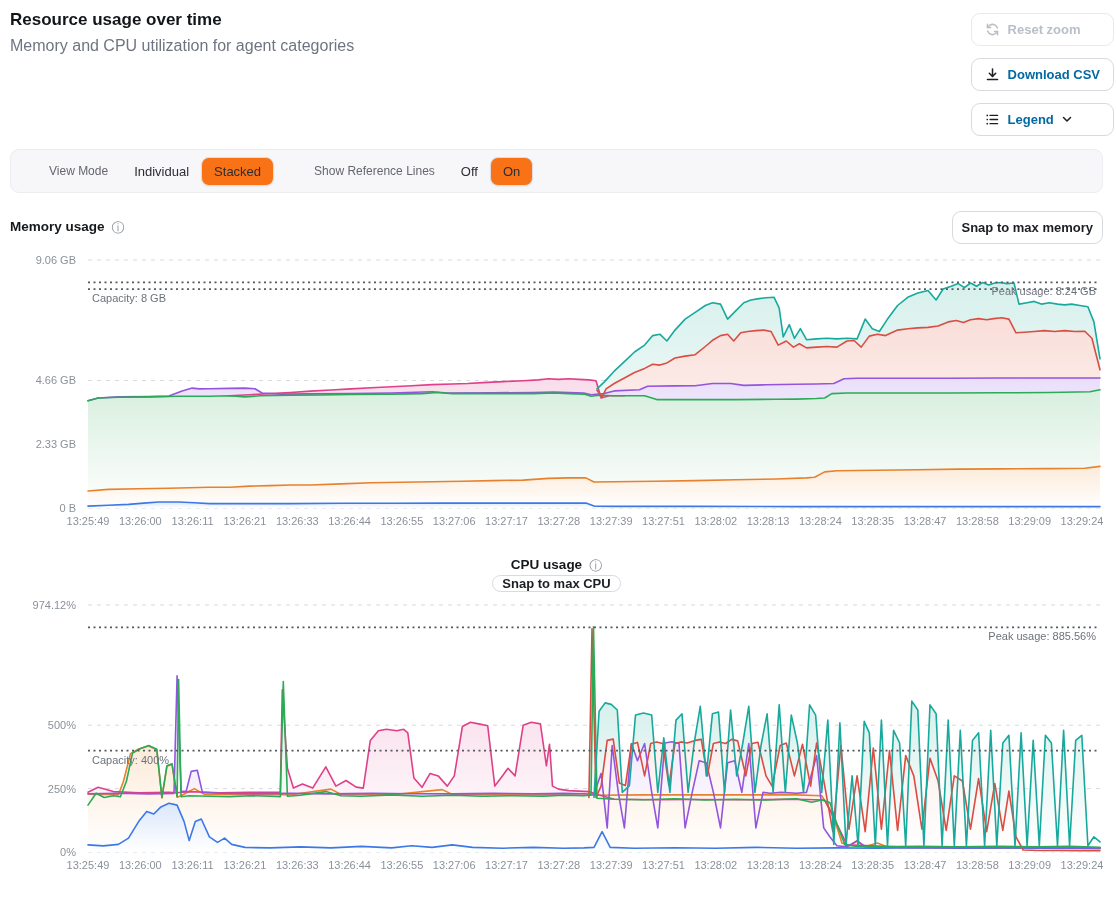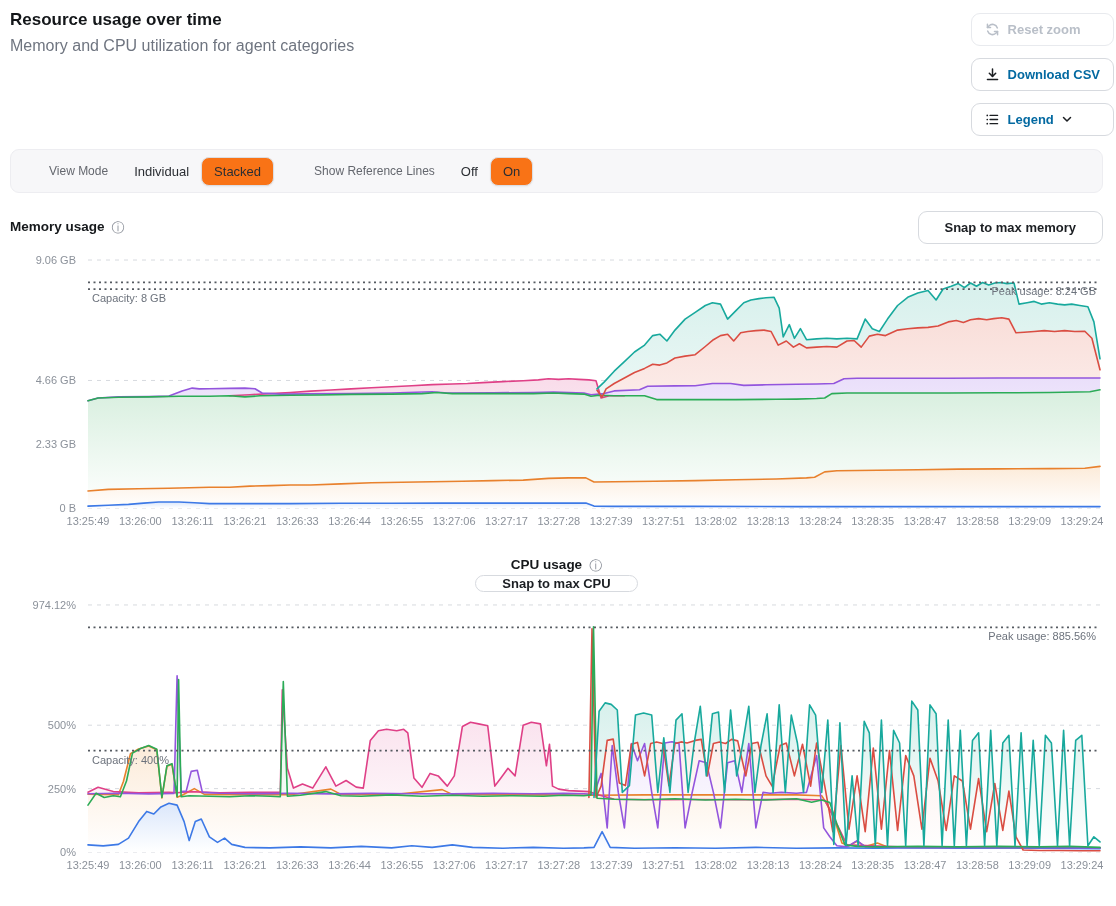--- a/index.html
+++ b/index.html
@@ -12,21 +12,21 @@
   .btn.disabled{color:#b9bfc8;border-color:#e8eaee;cursor:default;}
   .btn svg{display:block;}
   .toolbar{margin:13px 13px 0 10px;background:#f7f7f9;border:1px solid #ededf1;border-radius:9px;height:42px;display:flex;align-items:center;padding:0 28px;}
   .tb-label{font-size:12px;color:#64676e;margin:0 14px 0 10px;}
   .opt{font-size:13px;color:#2b2e33;padding:6px 12px;cursor:pointer;}
   .opt.selected{background:#f97316;border:1px solid #dcdee3;border-radius:8px;box-shadow:0 1px 2px rgba(0,0,0,.05);}
   .tb-gap{width:30px;}
   .section-head{display:flex;justify-content:space-between;align-items:center;margin:18px 13px 2px 10px;height:33px;}
   .section-title{font-size:13.5px;font-weight:700;color:#15181b;display:flex;align-items:flex-start;gap:7px;}
   .info-icon{color:#8a8f98;font-size:13px;font-weight:400;}
-  .snap-btn{height:33px;padding:0 26px;border:1px solid #d7dadf;border-radius:9px;background:#fff;font-size:13px;font-weight:700;color:#1b1e22;cursor:pointer;}
+  .snap-btn{height:33px;padding:0 9px;border:1px solid #d7dadf;border-radius:9px;background:#fff;font-size:13px;font-weight:700;color:#1b1e22;cursor:pointer;}
   svg.chart{display:block;}
   .brush{position:relative;height:33px;margin:30px 13px 0 85px;width:1017px;background:#dbdbdd;border:1px solid #a7abb1;box-sizing:border-box;cursor:grab;}
   .brush-handle{position:absolute;top:-1px;bottom:-1px;width:13px;background:#6a7078;display:flex;flex-direction:column;justify-content:center;align-items:center;gap:2px;cursor:ew-resize;}
   .brush-handle span{display:block;width:7px;height:2px;background:#fff;}
   .brush-handle.left{left:-1px;}
   .brush-handle.right{right:-1px;}
 </style>
 </head>
 <body>
 

